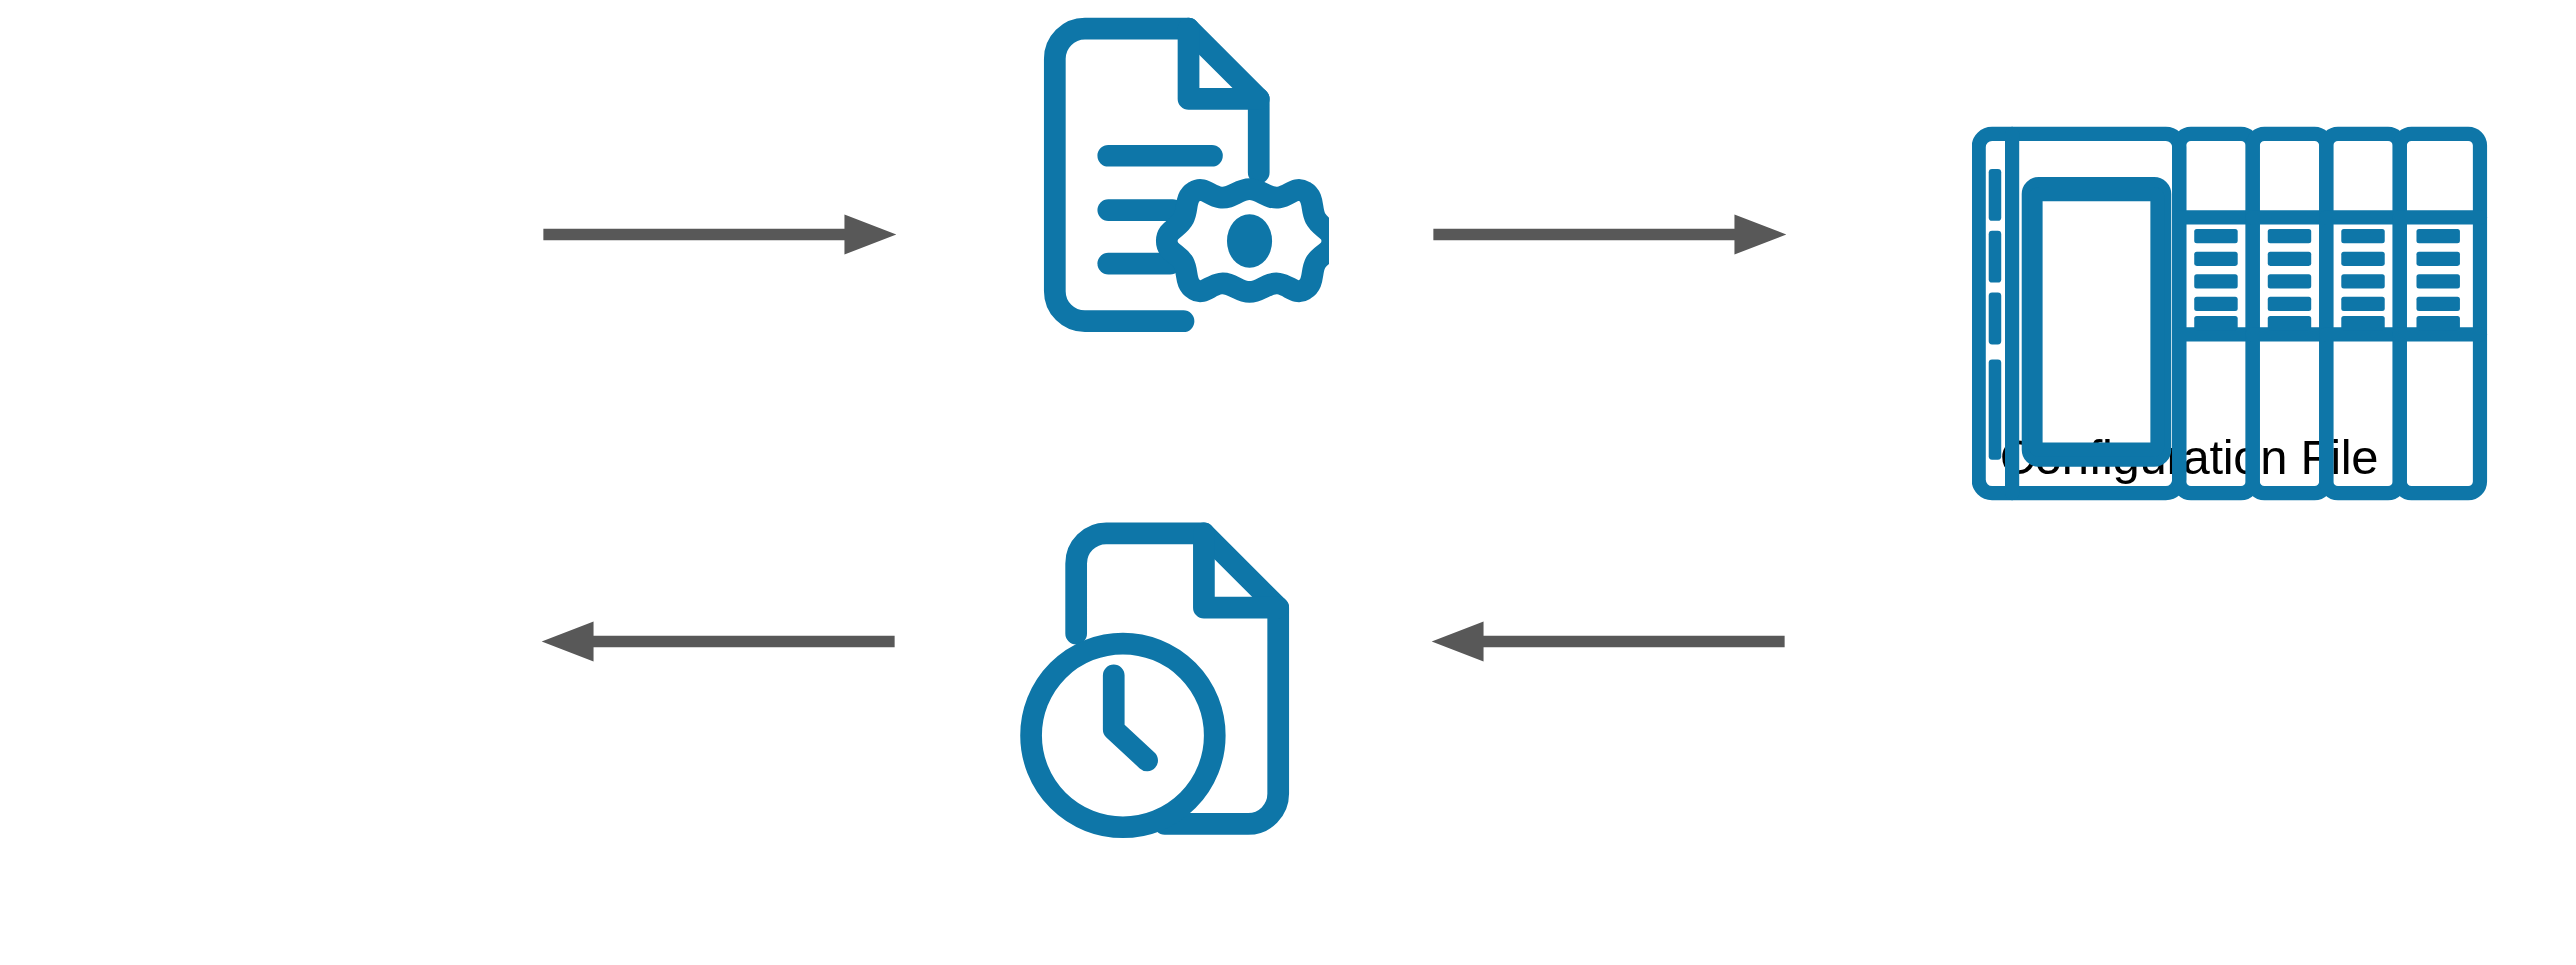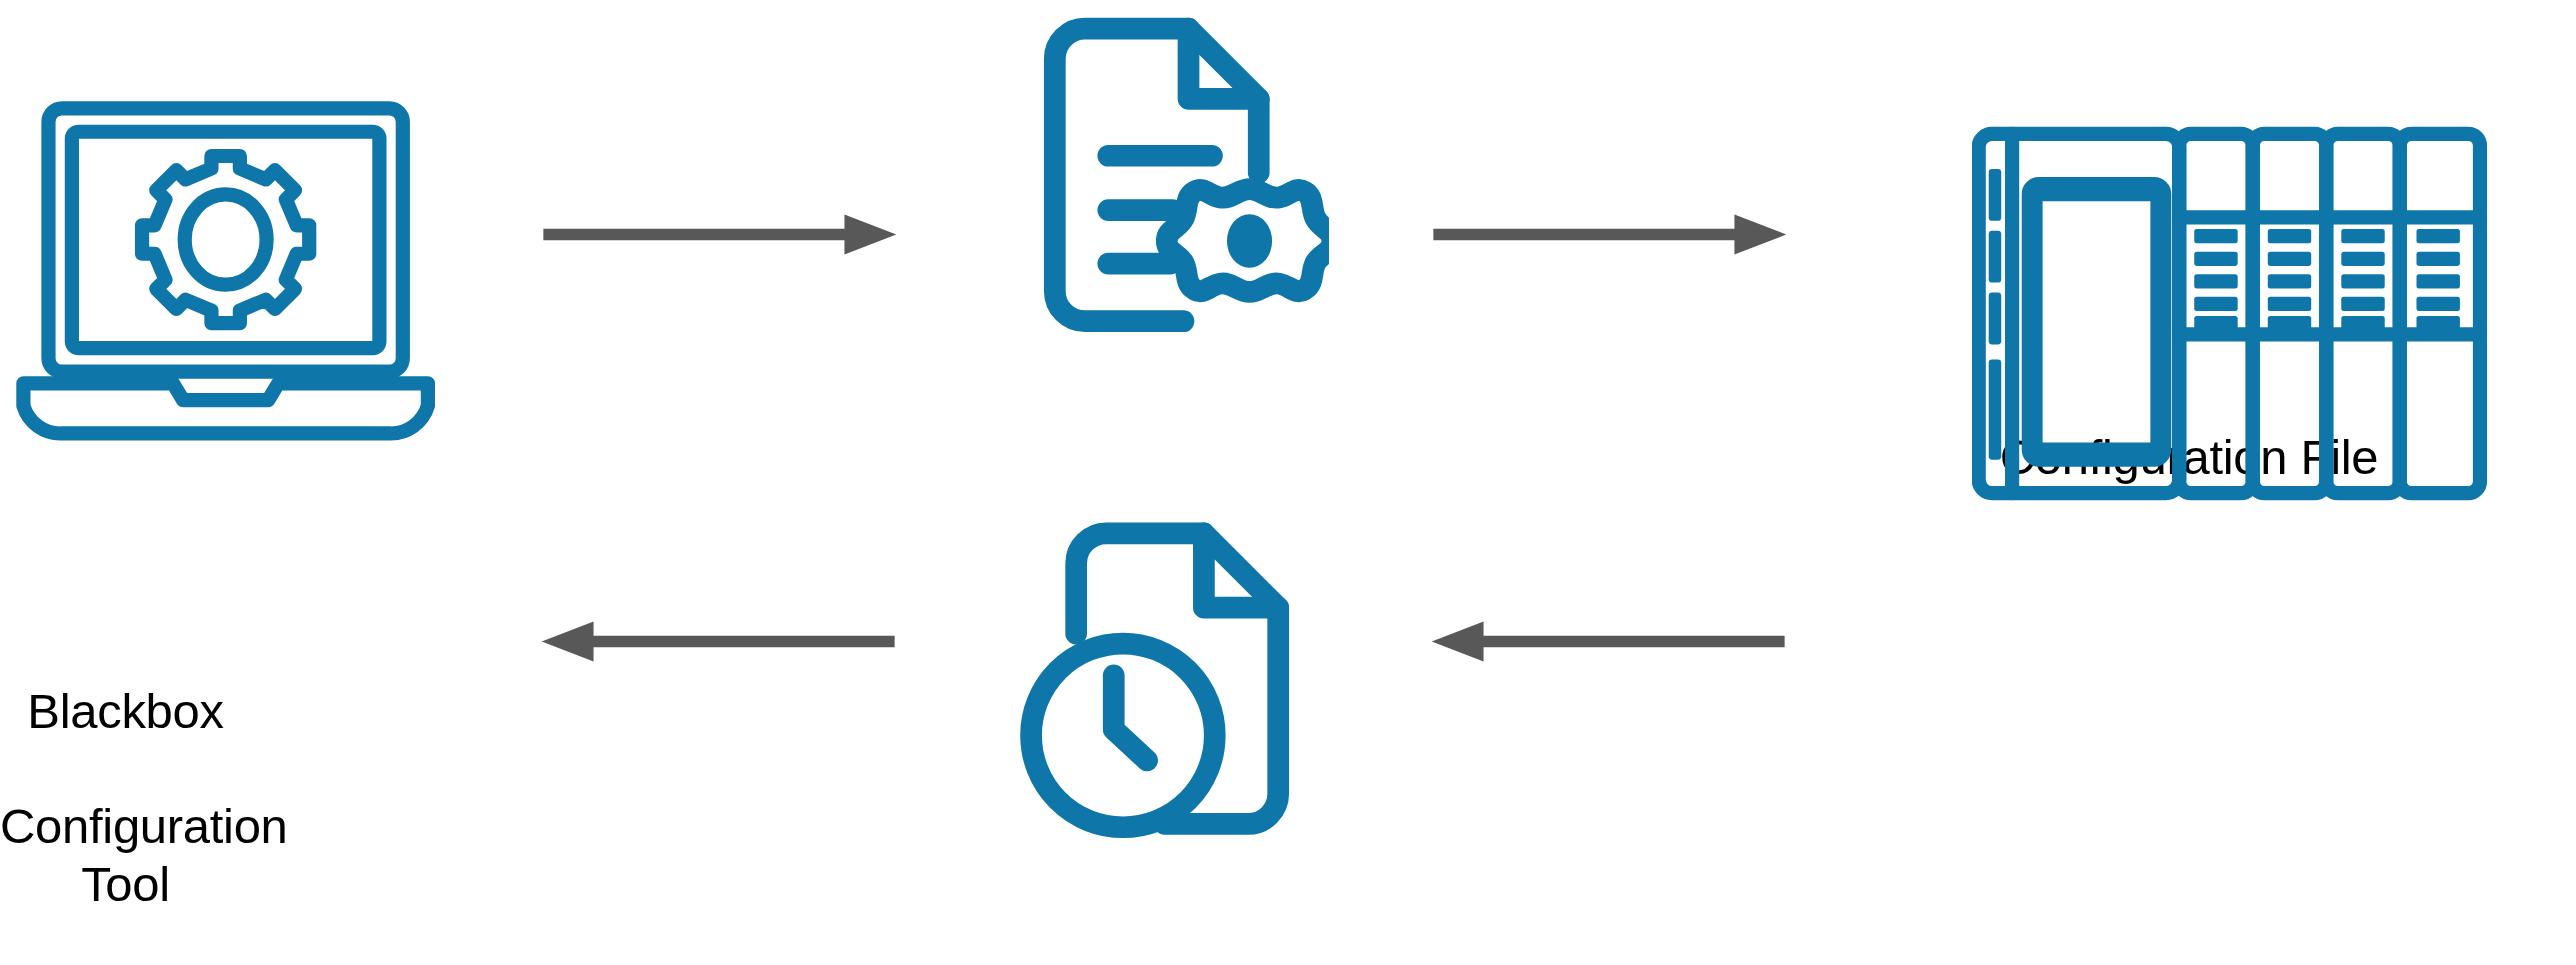--- a/index.html
+++ b/index.html
@@ -64,62 +64,20 @@
   #arrow-tool-to-config   { left: 535px;  top: 211px; width: 368px; height: 47px; }
   #arrow-config-to-plc    { left: 1425px; top: 211px; width: 368px; height: 47px; }
   #arrow-plc-to-log       { left: 1425px; top: 618px; width: 368px; height: 47px; }
   #arrow-log-to-tool      { left: 535px;  top: 618px; width: 368px; height: 47px; }
 </style>
 </head>
 <body>
 
 <div id="canvas">
 
-  <div class="node" id="node-tool">
-    <div class="icon-wrap" style="left:0;top:0;width:468px;height:351px;">
-      <svg viewBox="0 0 560 420" xmlns="http://www.w3.org/2000/svg">
-        <g fill="none" stroke="#0E76A8" stroke-width="17" stroke-linecap="round" stroke-linejoin="round">
-
-          <rect x="58" y="10" width="424" height="315" rx="16" ry="16"></rect>
-
-          <rect x="86" y="38" width="368" height="259" rx="8" ry="8"></rect>
-        </g>
-
-        <g transform="translate(270,168)">
-          <g fill="none" stroke="#0E76A8" stroke-width="17" stroke-linejoin="round" stroke-linecap="round">
-            <path d="M -17 -101
-                     L 17 -101 L 17 -86
-                     L 48 -73 L 59 -84 L 83 -60 L 72 -49
-                     L 85 -18 L 100 -18 L 100 16 L 85 16
-                     L 72 47 L 83 58 L 59 82 L 48 71
-                     L 17 84 L 17 99 L -17 99 L -17 84
-                     L -48 71 L -59 82 L -83 58 L -72 47
-                     L -85 16 L -100 16 L -100 -18 L -85 -18
-                     L -72 -49 L -83 -60 L -59 -84 L -48 -73
-                     L -17 -86 Z"></path>
-            <ellipse cx="0" cy="-1" rx="49" ry="54"></ellipse>
-          </g>
-        </g>
-
-        <g fill="none" stroke="#0E76A8" stroke-width="17" stroke-linecap="round" stroke-linejoin="round">
-          <path d="M 28 339
-                   L 207 339 L 219 359 L 321 359 L 333 339 L 512 339
-                   L 512 366
-                   A 46 46 0 0 1 466 399
-                   L 74 399
-                   A 46 46 0 0 1 28 366
-                   Z"></path>
-        </g>
-      </svg>
-    </div>
-    <div class="label" id="node-tool-label" style="width:251px;">
-      <span class="label-line">Blackbox</span>
-      <span class="label-line">Configuration Tool</span>
-    </div>
-  </div>
 
   <div class="node" id="node-config">
     <div class="icon-wrap" style="left:0;top:0;width:301px;height:351px;">
       <svg viewBox="0 0 360 420" xmlns="http://www.w3.org/2000/svg">
         <g fill="none" stroke="#0E76A8" stroke-width="26" stroke-linecap="round" stroke-linejoin="round">
 
           <path d="M 186 376
                    L 68 376
                    A 36 36 0 0 1 32 340
                    L 32 62

